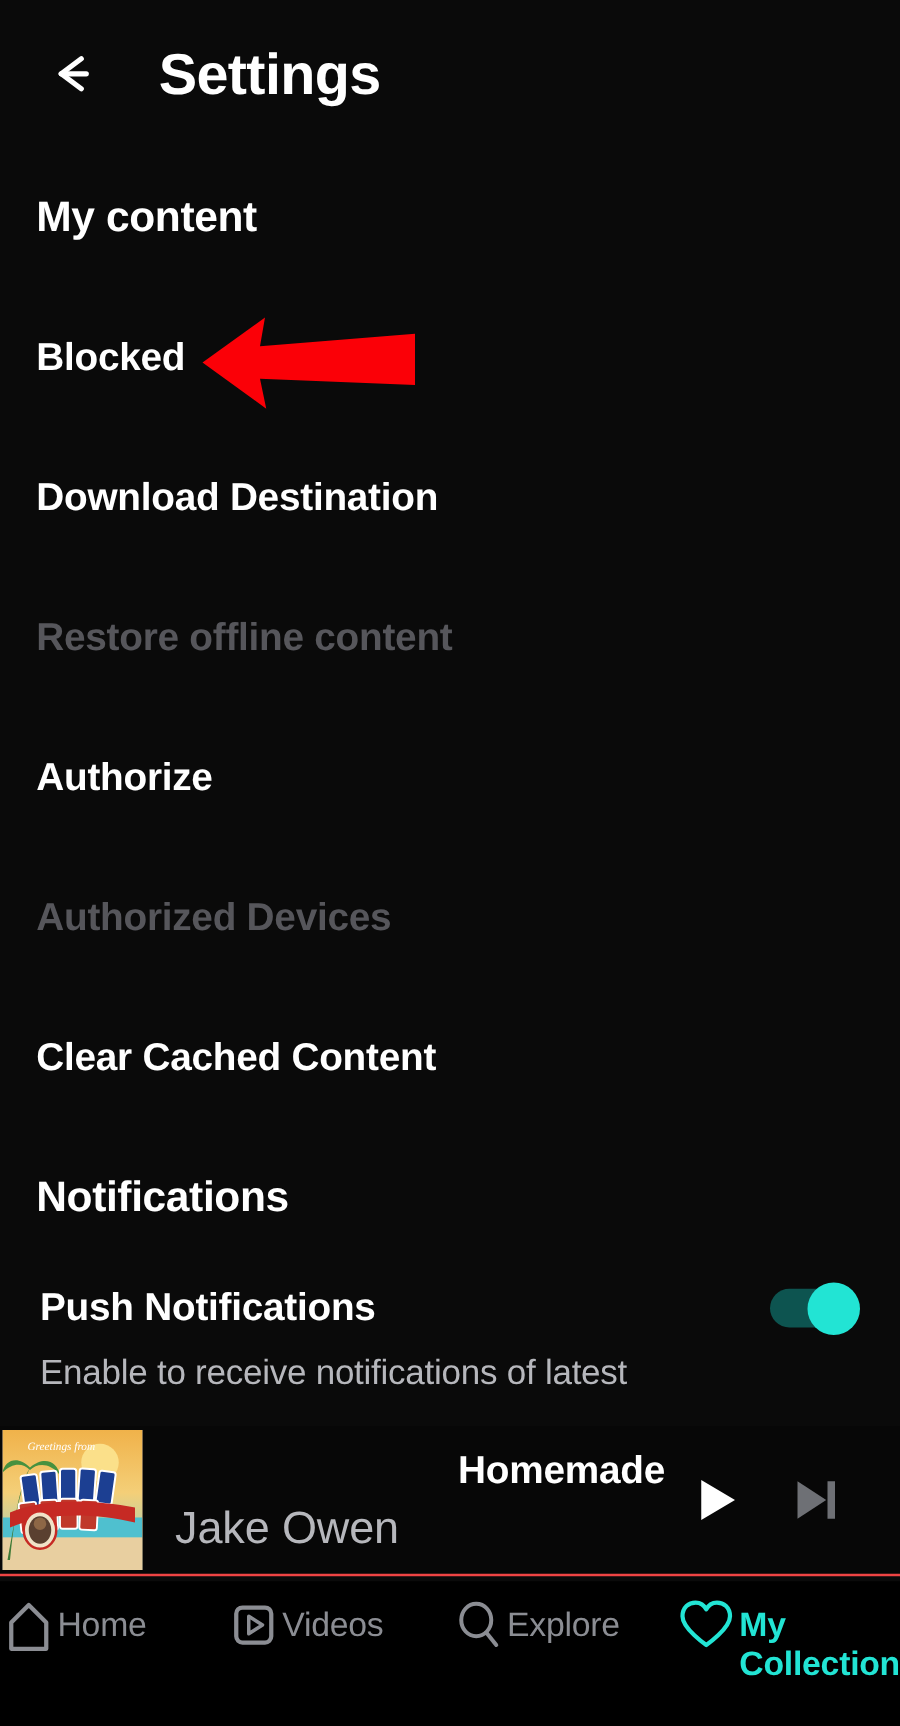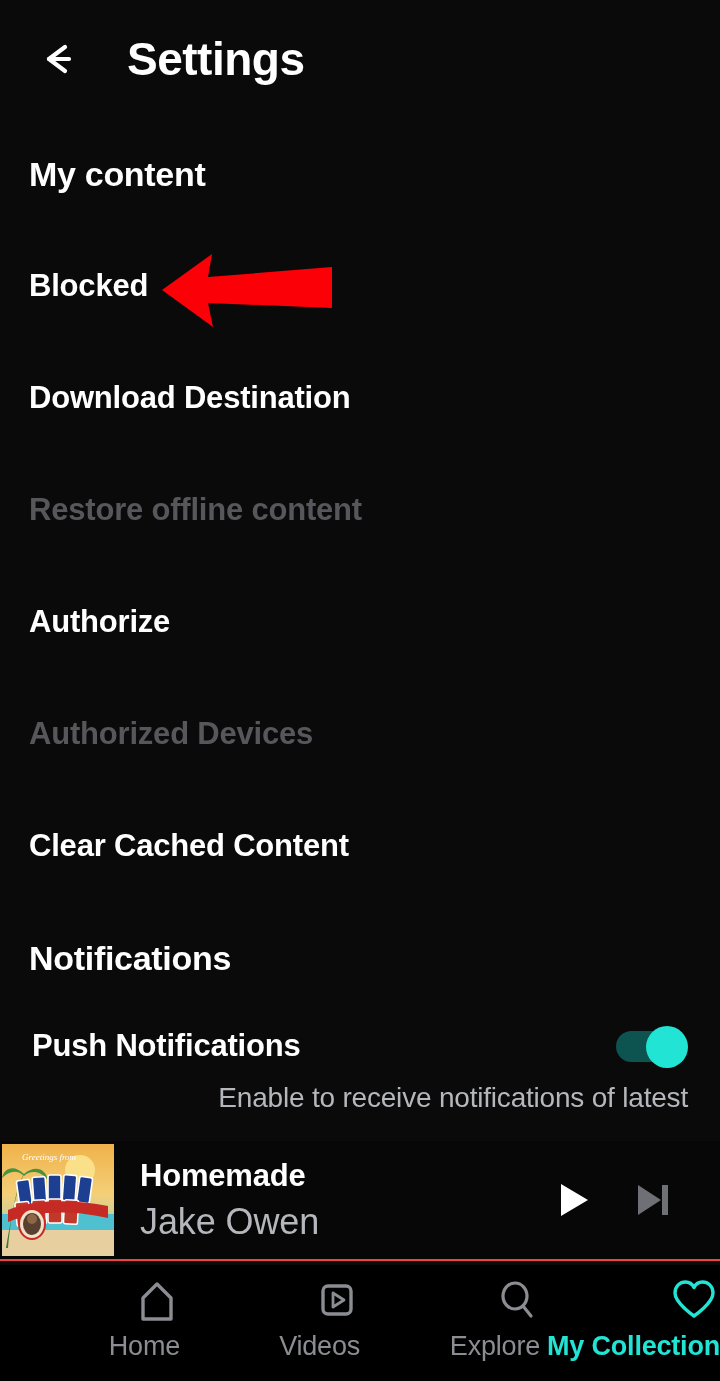--- a/index.html
+++ b/index.html
@@ -57,21 +57,20 @@
     padding-left:32px; padding-right:32px;
     display:flex; flex-direction:column; justify-content:center;
   }
   #push-row-top {
     display:flex; align-items:center; justify-content:space-between;
     width:100%;
   }
   #push-subtitle {
     font-size:28px; color:#b6b7bc; margin-top:16px;
     letter-spacing:-0.2px;
-    text-align:right;
   }
   #push-toggle {
     position:relative; width:72px; height:40px; cursor:pointer;
     flex:none;
   }
   #toggle-track {
     position:absolute; left:0; top:5px;
     width:62px; height:31px; border-radius:16px;
     background:#0d5450;
   }
@@ -97,42 +96,42 @@
   }
   #album-art {
     width:112px; height:112px; flex:none;
     margin-left:2px;
     position:relative; overflow:hidden;
     background:#d9b98f;
   }
   #np-text { margin-left:26px; flex:1; min-width:0; }
   #np-title {
     font-size:31px; font-weight:bold; color:#ffffff;
-    letter-spacing:-0.2px; white-space:nowrap;
+    letter-spacing:-0.2px; white-space:nowrap;text-align:right;
   }
   #np-artist {
     font-size:36px; color:#b6b7bc; margin-top:7px;
     letter-spacing:-0.1px; white-space:nowrap;
   }
   .np-btn {
     width:80px; height:80px; flex:none;
     display:flex; align-items:center; justify-content:center;
     cursor:pointer;
   }
 
   
   #bottom-nav {
     position:absolute; left:0; bottom:0; width:720px; height:116px;
     background:#000000;
     display:flex; align-items:flex-start;
     padding-top:12px;
   }
   .nav-item {
-    flex:1; display:flex; flex-direction:column;
-    align-items:flex-end; cursor:pointer;
+    flex:1; display:flex; flex-direction:row;
+    align-items:flex-start; cursor:pointer;
   }
   .nav-icon { height:46px; display:flex; align-items:center; justify-content:center; }
   .nav-label {
     font-size:27px; color:#8b8d93; margin-top:8px;
     letter-spacing:-0.2px;
   }
   .nav-item.active .nav-label { color:#22e4d4; font-weight:bold; }
 </style>
 </head>
 <body>

